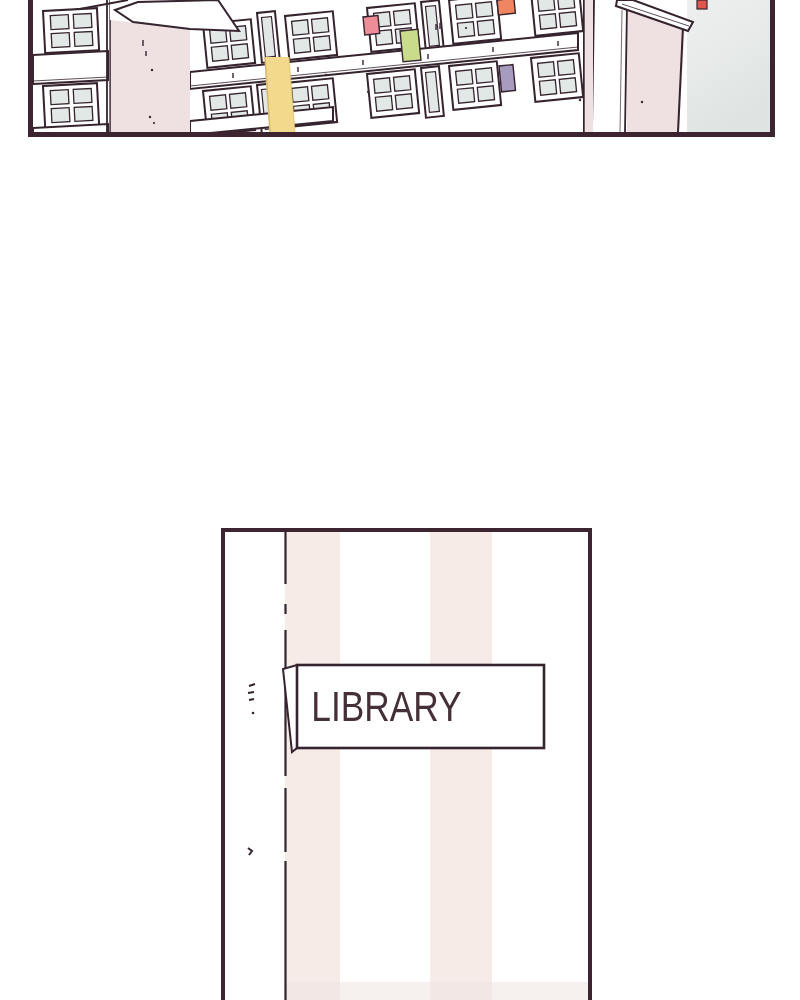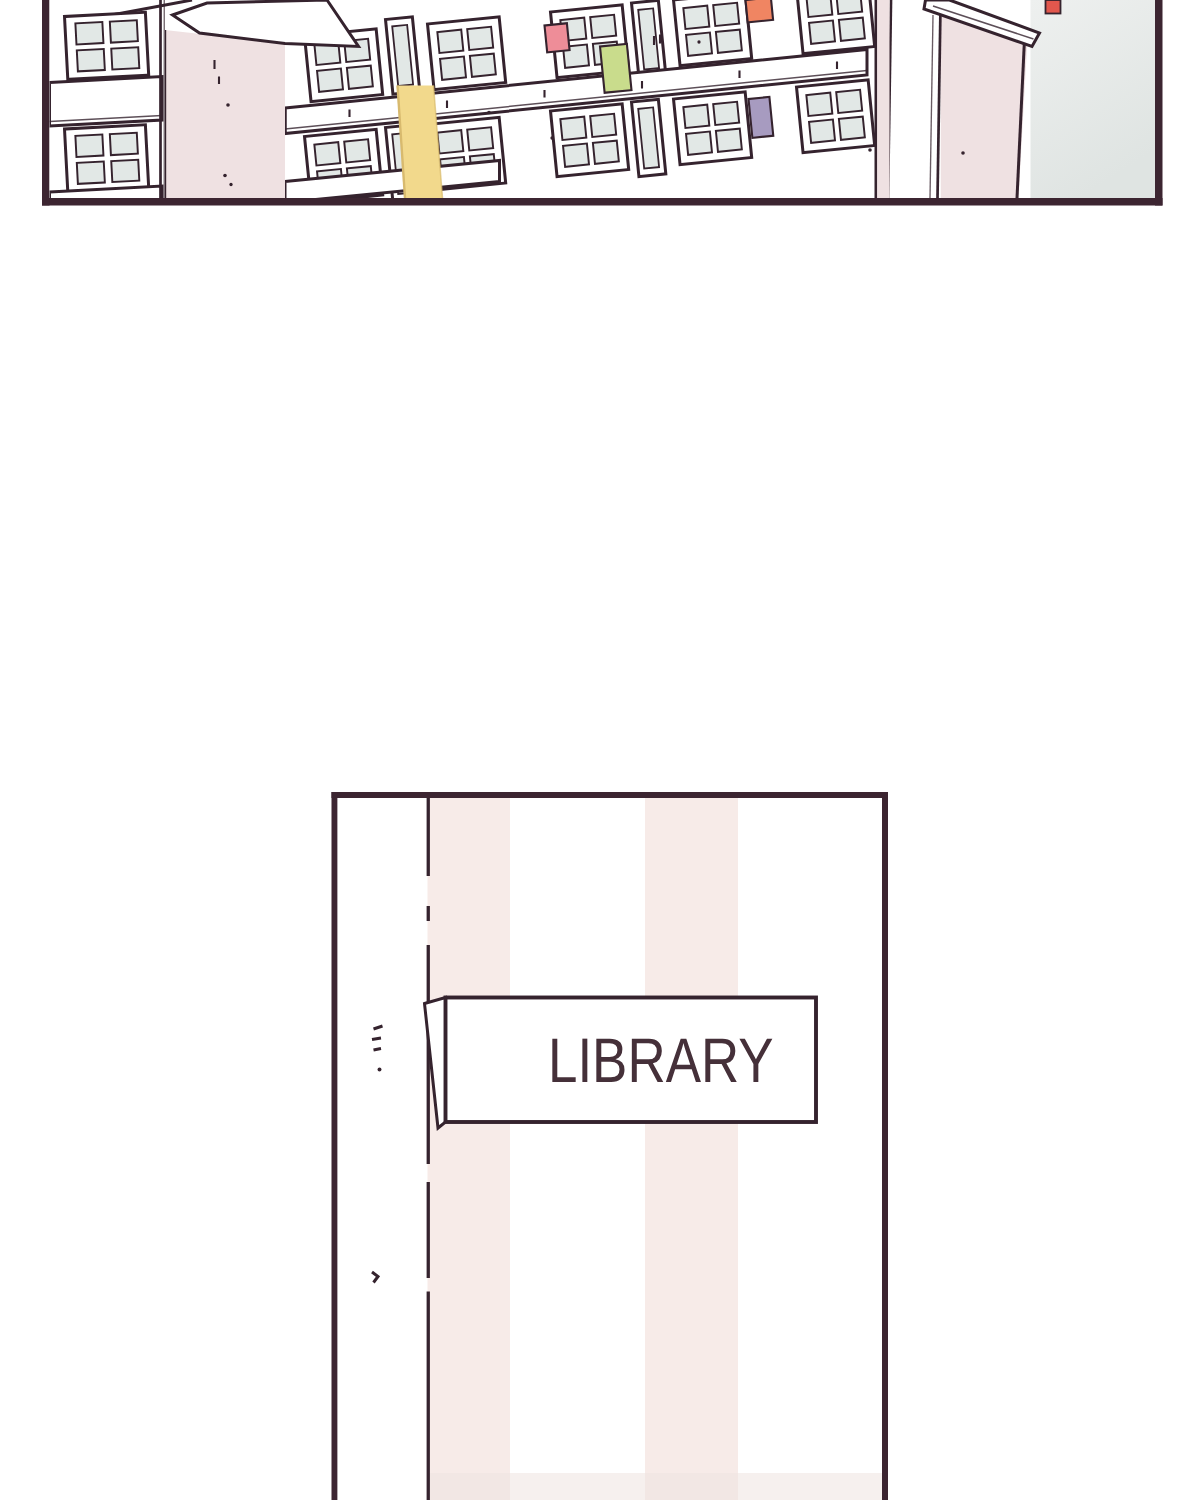--- a/index.html
+++ b/index.html
@@ -16,21 +16,21 @@
   .panel-bottom{left:221px;top:528px;width:371px;height:472px;border-left-width:4px;border-right-width:4px;border-top-width:4px;}
   svg{display:block;}
   .ln{stroke:var(--line,#35232e);}
   .fill-line{fill:var(--line,#35232e);}
   .wallpink{fill:var(--wall-pink,#efe1e2);}
   .bwhite{fill:var(--building-white,#ffffff);}
   .pane{fill:var(--pane-grey,#e2e8e6);}
   .stripe{fill:var(--stripe-pink,#f7ebe8);}
   .sign-label-box{
     position:absolute;left:72px;top:133px;width:287px;height:83px;
-    display:flex;align-items:center;justify-content:center;pointer-events:none;
+    display:flex;align-items:center;justify-content:flex-start;pointer-events:none;
   }
   .sign-label{
     font-size:42px;letter-spacing:0px;color:var(--sign-text,#453039);
     transform:scaleX(0.84);white-space:nowrap;
   }
 </style>
 </head>
 <body>
 
 <div class="stage">

